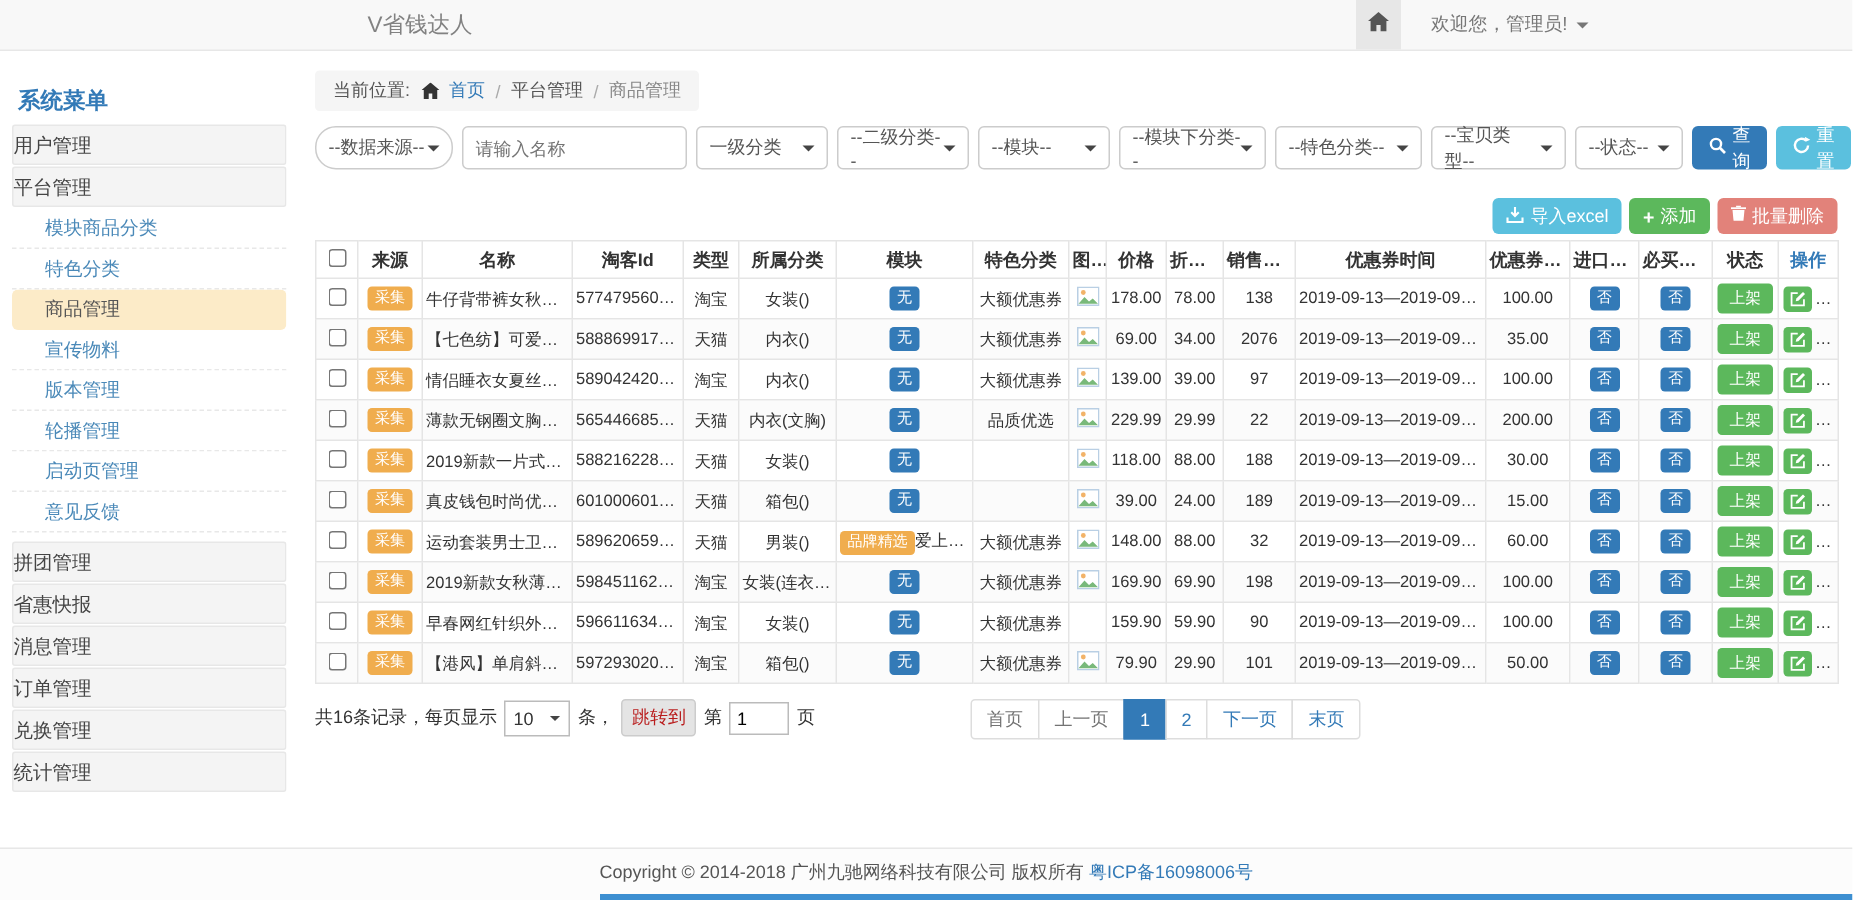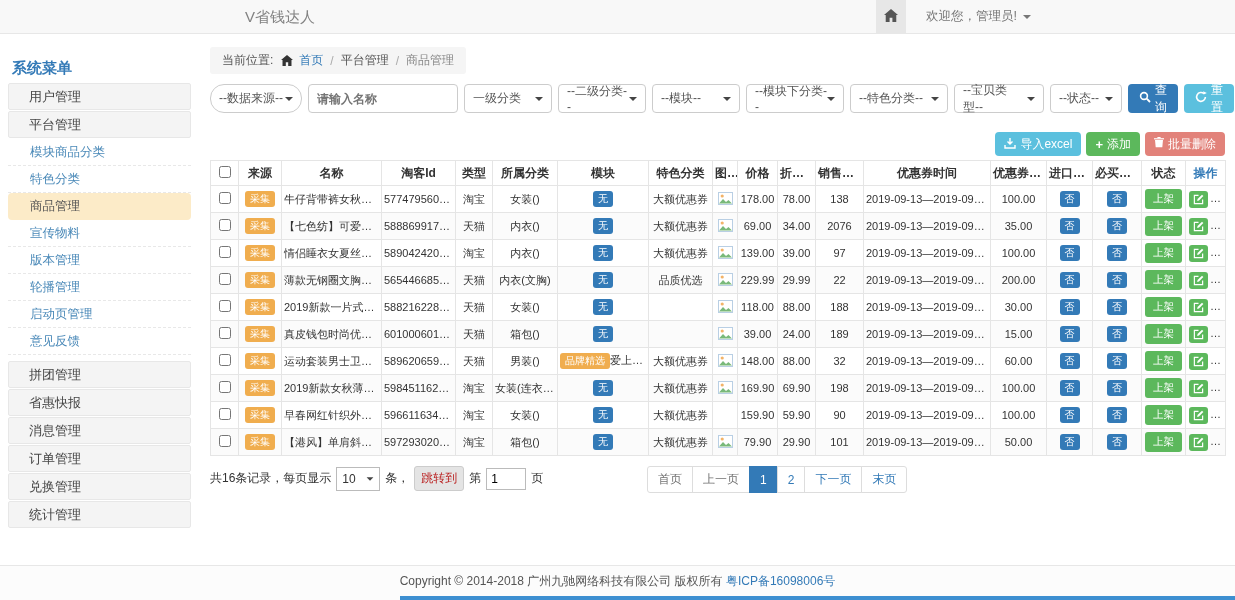--- a/index.html
+++ b/index.html
@@ -1,44 +1,44 @@
 <!DOCTYPE html>
 <html><head>
 <meta charset="utf-8">
 <style>
   html,body{width:1235px;height:600px;margin:0;overflow:hidden;background:#fff;
     font-family:"Liberation Sans","DejaVu Sans",sans-serif;position:relative;}
   
   .navbar{position:absolute;left:0;top:0;right:0;height:33px;background:#f8f8f8;border-bottom:1px solid #e7e7e7;}
   .nav-title{position:absolute;left:245px;top:0;line-height:33px;font-size:15px;color:#828282;}
-  .nav-right{position:absolute;left:876px;top:0;height:33px;display:flex;align-items:stretch;}
+  .nav-right{position:absolute;left:904px;top:0;height:33px;display:flex;align-items:stretch;}
   .nav-home{width:30px;background:#e7e7e7;display:flex;align-items:center;justify-content:center;cursor:pointer;color:#555;}
   .nav-user{display:flex;align-items:center;gap:6px;padding:0 14px 0 20px;font-size:12.5px;color:#777;cursor:pointer;}
   .caret{width:0;height:0;border-left:4px solid transparent;border-right:4px solid transparent;border-top:4px solid #777;display:inline-block;}
   
   .sidebar{position:absolute;left:8px;top:57px;width:183px;height:516px;overflow:hidden;}
   .side-heading{height:26px;line-height:22px;font-size:15px;font-weight:bold;color:#337ab7;padding-left:4px;}
-  .m-header{height:25px;line-height:25px;padding-left:20px;background:#f4f4f4;border:1px solid #e7e7e7;border-radius:2px;margin-bottom:1px;font-size:13px;color:#444;cursor:pointer;box-sizing:content-box;}
+  .m-header{height:25px;line-height:25px;padding-left:0;background:#f4f4f4;border:1px solid #e7e7e7;border-radius:2px;margin-bottom:1px;font-size:13px;color:#444;cursor:pointer;box-sizing:content-box;}
   .m-gap{height:6px;}
   .m-link{height:26px;line-height:26px;padding-left:22px;font-size:12.5px;color:#4a89b8;border-bottom:1px dashed #e8e8e8;cursor:pointer;background:#fff;}
   .m-link.active{background:#fcebc8;border-radius:4px;color:#555;border-bottom-color:transparent;}
   
   .main{position:absolute;left:210px;top:40px;width:1015px;}
   .breadcrumb{display:inline-flex;align-items:center;gap:4px;background:#f5f5f5;border-radius:3px;padding:5px 12px;font-size:12px;color:#555;margin-top:7px;}
   .bc-link{color:#337ab7;cursor:pointer;}
   .bc-sep{color:#aaa;padding:0 3px;}
   .bc-mid{color:#555;}
   .bc-current{color:#888;}
   .bc-home-ic{color:#333;display:inline-flex;margin:0 2px 0 4px;}
   
   .filter-bar{display:flex;align-items:center;gap:6px;margin-top:10px;}
   .filter-fields{display:flex;align-items:center;gap:6px;}
   .f-select{height:29px;box-sizing:border-box;border:1px solid #ccc;border-radius:4px;background:#fff;display:flex;align-items:center;justify-content:space-between;padding:0 8px;font-size:12px;color:#555;cursor:pointer;}
   .f-select .caret{border-top-color:#444;}
-  .f-input{height:29px;box-sizing:border-box;border:1px solid #ccc;border-radius:4px;padding:0 8px;font-size:12px;color:#ec4899;outline:none;font-family:inherit;font-weight:bold;}
+  .f-input{height:29px;box-sizing:border-box;border:1px solid #ccc;border-radius:4px;padding:0 8px;font-size:12px;color:#ec4899;outline:none;font-family:inherit;}
   .btn{border:none;border-radius:4px;color:#fff;font-size:12px;display:inline-flex;align-items:center;gap:4px;cursor:pointer;font-family:inherit;}
   .btn-query{background:#337ab7;height:29px;padding:0 11px;}
   .btn-reset{background:#5bc0de;height:29px;padding:0 11px;}
   
   .toolbar{display:flex;justify-content:flex-end;gap:5px;margin-top:19px;}
   .btn-import{background:#5bc0de;height:24px;padding:0 9px;}
   .btn-add{background:#5cb85c;height:24px;padding:0 9px;}
   .btn-batch{background:#e2827a;height:24px;padding:0 9px;}
   
   table{margin-top:4px;border-collapse:collapse;table-layout:fixed;width:1015px;color:#333;}

